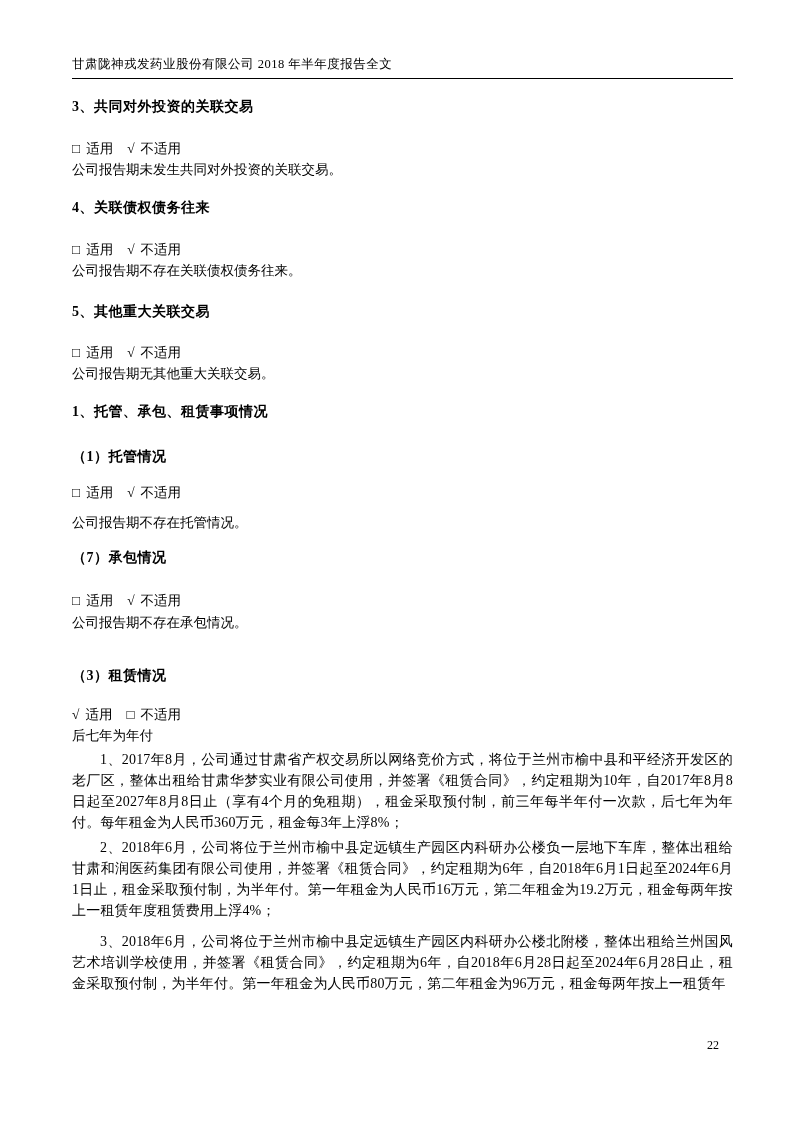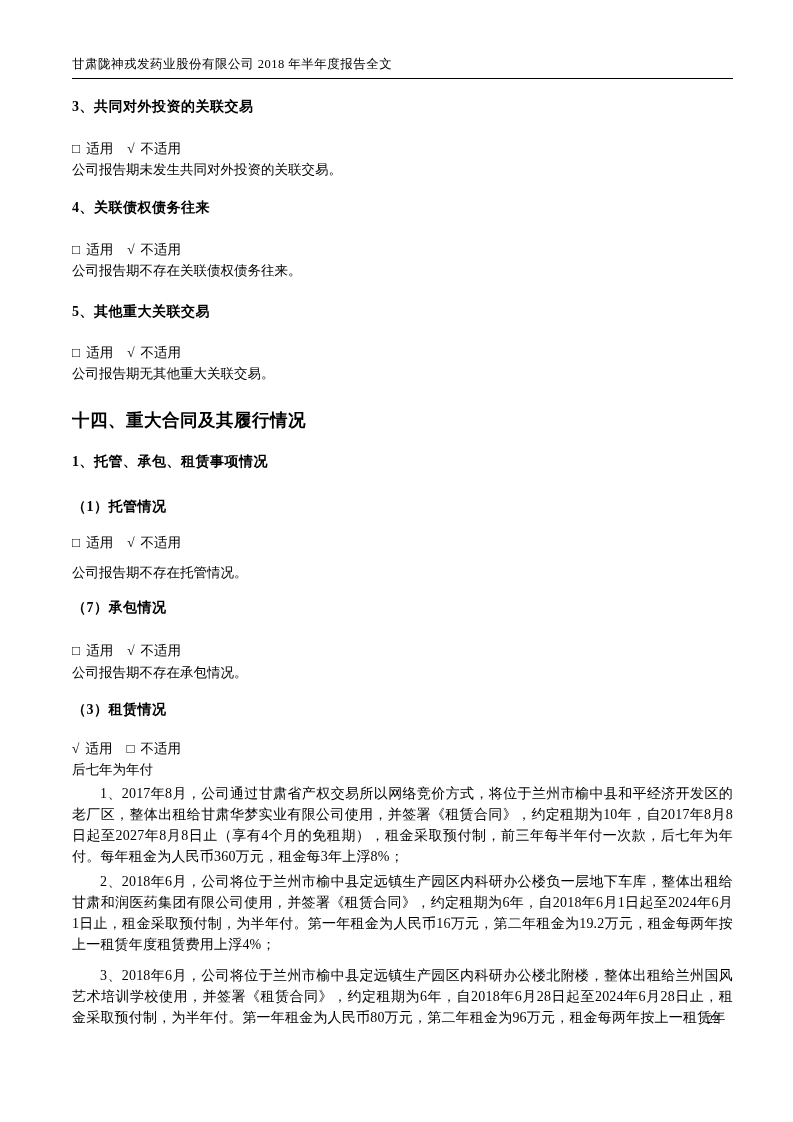--- a/index.html
+++ b/index.html
@@ -50,21 +50,21 @@
   }
   .para {
     font-size: 14px;
     line-height: 21px;
     text-align: justify;
     text-indent: 2em;
     letter-spacing: 0.2px;
   }
   .page-number {
     position: absolute;
-    top: 1012px;
+    top: 1038px;
     right: 74px;
     font-size: 12px;
   }
 </style>
 </head>
 <body>
 
 <div class="page">
 
   <div class="doc-header">甘肃陇神戎发药业股份有限公司 2018 年半年度报告全文</div>
@@ -81,37 +81,36 @@
     <span class="mark">□</span><span class="lbl1">适用</span><span class="mark">√</span><span>不适用</span>
   </div>
   <div class="st-line" style="margin-top:4px">公司报告期不存在关联债权债务往来。</div>
 
   <div class="sec-h" style="margin-top:24px">5、其他重大关联交易</div>
   <div class="cb-line" style="margin-top:24px">
     <span class="mark">□</span><span class="lbl1">适用</span><span class="mark">√</span><span>不适用</span>
   </div>
   <div class="st-line" style="margin-top:4px">公司报告期无其他重大关联交易。</div>
 
-  <div class="chapter-h" style="margin-top:26px">十四、重大合同及其履行情况</div>
 
   <div class="sec-h" style="margin-top:21px">1、托管、承包、租赁事项情况</div>
 
   <div class="sec-h" style="margin-top:28px">（1）托管情况</div>
   <div class="cb-line" style="margin-top:19px">
     <span class="mark">□</span><span class="lbl1">适用</span><span class="mark">√</span><span>不适用</span>
   </div>
   <div class="st-line" style="margin-top:13px">公司报告期不存在托管情况。</div>
 
   <div class="sec-h" style="margin-top:18px">（7）承包情况</div>
   <div class="cb-line" style="margin-top:26px">
     <span class="mark">□</span><span class="lbl1">适用</span><span class="mark">√</span><span>不适用</span>
   </div>
   <div class="st-line" style="margin-top:5px">公司报告期不存在承包情况。</div>
 
-  <div class="sec-h" style="margin-top:20px">（3）租赁情况</div>
+  <div class="sec-h" style="margin-top:36px">（3）租赁情况</div>
   <div class="cb-line" style="margin-top:22px">
     <span class="mark">√</span><span class="lbl1">适用</span><span class="mark">□</span><span>不适用</span>
   </div>
   <div class="st-line" style="margin-top:4px">后七年为年付</div>
 
   <div class="para" style="margin-top:5px">1、2017年8月，公司通过甘肃省产权交易所以网络竞价方式，将位于兰州市榆中县和平经济开发区的老厂区，整体出租给甘肃华梦实业有限公司使用，并签署《租赁合同》，约定租期为10年，自2017年8月8日起至2027年8月8日止（享有4个月的免租期），租金采取预付制，前三年每半年付一次款，后七年为年付。每年租金为人民币360万元，租金每3年上浮8%；</div>
   <div class="para" style="margin-top:4px">2、2018年6月，公司将位于兰州市榆中县定远镇生产园区内科研办公楼负一层地下车库，整体出租给甘肃和润医药集团有限公司使用，并签署《租赁合同》，约定租期为6年，自2018年6月1日起至2024年6月1日止，租金采取预付制，为半年付。第一年租金为人民币16万元，第二年租金为19.2万元，租金每两年按上一租赁年度租赁费用上浮4%；</div>
   <div class="para" style="margin-top:10px">3、2018年6月，公司将位于兰州市榆中县定远镇生产园区内科研办公楼北附楼，整体出租给兰州国风艺术培训学校使用，并签署《租赁合同》，约定租期为6年，自2018年6月28日起至2024年6月28日止，租金采取预付制，为半年付。第一年租金为人民币80万元，第二年租金为96万元，租金每两年按上一租赁年</div>
 
   <div class="page-number">22</div>

